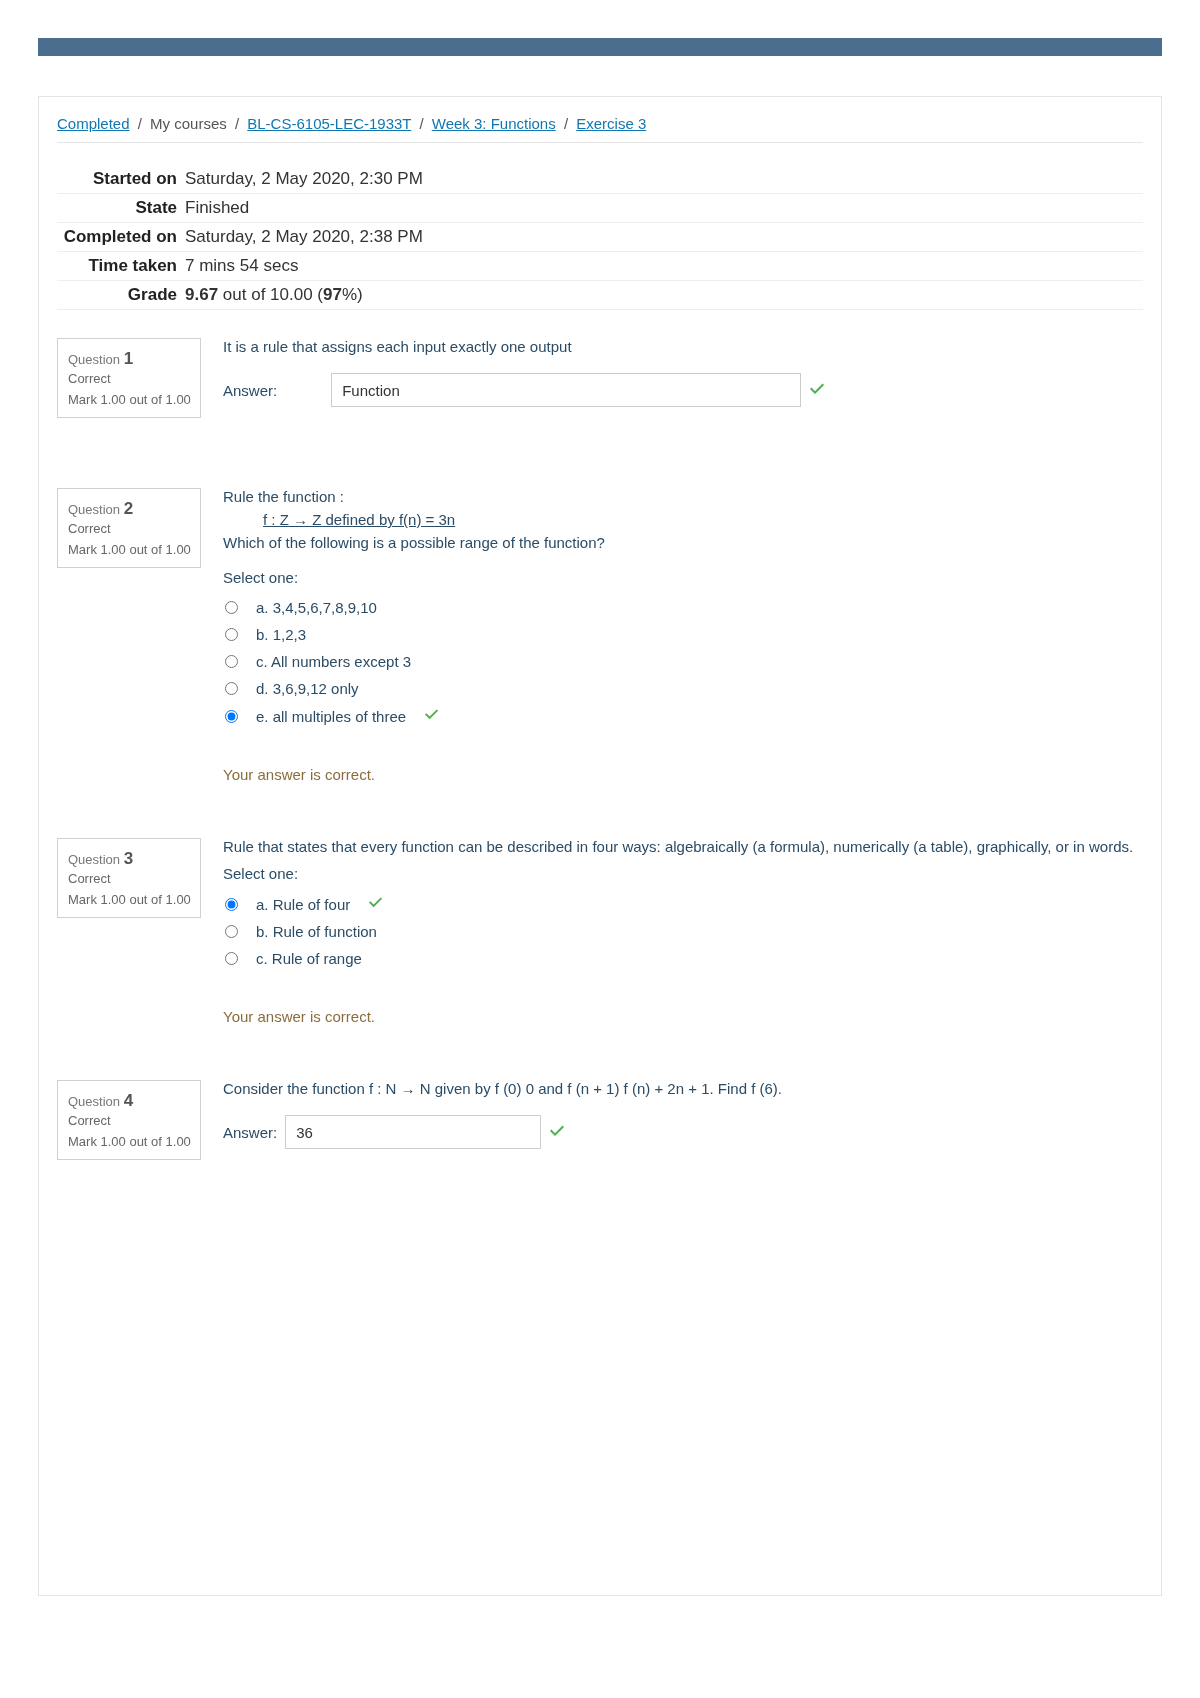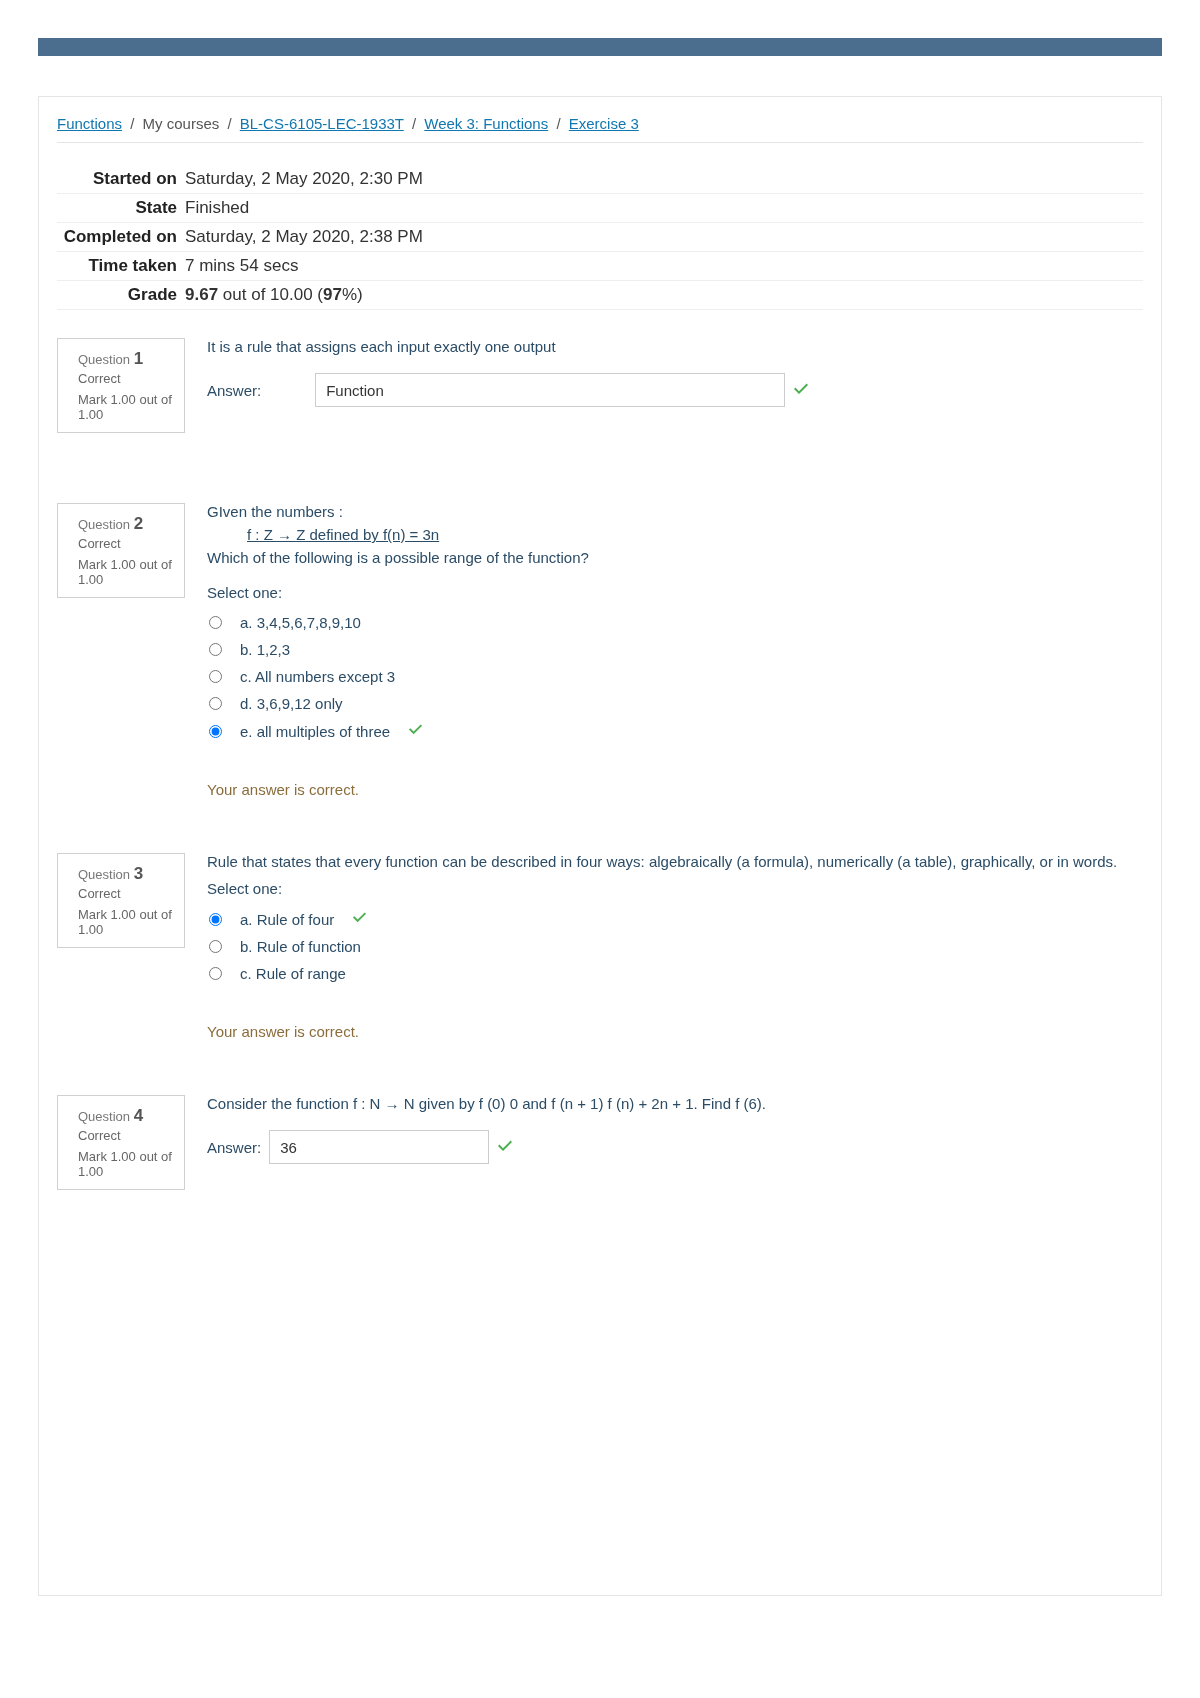--- a/index.html
+++ b/index.html
@@ -56,23 +56,23 @@
   .summary-table td {
     padding: 4px 0;
     color: #333;
   }
   .question-block {
     display: flex;
     margin-top: 28px;
     align-items: flex-start;
   }
   .info-box {
-    width: 128px;
+    width: 144px;
     border: 1px solid #d0d0d0;
-    padding: 10px 8px 10px 20px;
+    padding: 10px 8px 10px 10px;
     font-size: 13px;
     color: #666;
     flex-shrink: 0;
   }
   .info-box .qnum {
     color: #777;
     font-size: 13px;
     margin-bottom: 2px;
   }
   .info-box .qnum b {
@@ -107,21 +107,21 @@
     color: #2b4c66;
   }
   .answer-row input[type=text] {
     border: 1px solid #ccc;
     padding: 6px 10px;
     font-size: 15px;
     color: #333;
     height: 34px;
   }
   .answer-row .wide { width: 470px; margin-left: 46px; }
-  .answer-row .narrow { width: 220px; }
+  .answer-row .narrow { width: 256px; }
   .check-icon svg {
     width: 16px; height: 16px;
     fill: #4caf50;
   }
   .select-one {
     margin-top: 6px;
     margin-bottom: 8px;
     color: #2b4c66;
   }
   .options {
@@ -150,21 +150,21 @@
   .grade-line .bold { font-weight: 700; }
 </style>
 </head>
 <body>
 
 <div class="top-bar"></div>
 
 <div class="page-wrap">
 
   <div class="breadcrumb">
-    <a href="#">Functions</a>
+    <a href="#">Completed</a>
     <span class="sep">/</span>
     <span class="plain">My courses</span>
     <span class="sep">/</span>
     <a href="#">BL-CS-6105-LEC-1933T</a>
     <span class="sep">/</span>
     <a href="#">Week 3: Functions</a>
     <span class="sep">/</span>
     <a href="#">Exercise 3</a>
   </div>
 
@@ -216,21 +216,21 @@
   </div>
 
   <div class="question-block" style="margin-top:70px">
     <div class="info-box">
       <div class="qnum"><span>Question </span><b>2</b></div>
       <div class="status">Correct</div>
       <div>Mark 1.00 out of 1.00</div>
     </div>
     <div class="qcontent">
       <div class="qtext">
-        <div>GIven the numbers :</div>
+        <div>Rule the function :</div>
         <div class="indent">f : Z → Z defined by f(n) =  3n</div>
         <div>Which of the following is a  possible range of the function?</div>
       </div>
       <div class="select-one">Select one:</div>
       <ul class="options">
         <li>
             <input type="radio" style="">
             <span>a. 3,4,5,6,7,8,9,10</span>
           </li>
         <li>

